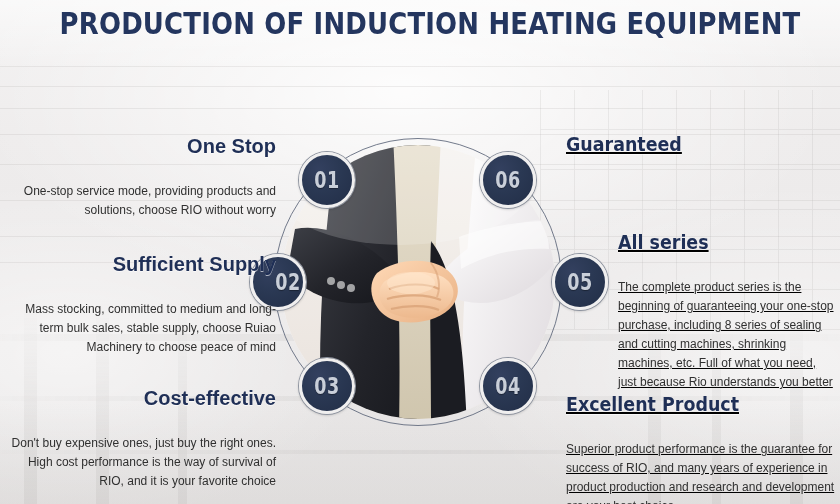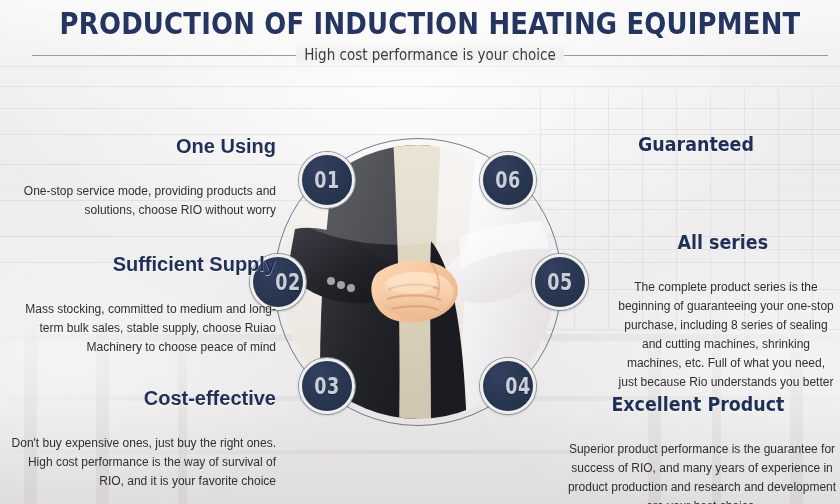--- a/index.html
+++ b/index.html
@@ -81,38 +81,38 @@
   .badge span{
     font-family:"DejaVu Sans Condensed","Liberation Sans Narrow","Liberation Sans",sans-serif;
     font-weight:bold; font-size:23px; color:#c9cfd9; letter-spacing:.5px;
     transform:scaleX(.85); transform-origin:center;
     text-shadow:0 1px 1px rgba(0,0,0,.35);
   }
   
   .b1{ left:27px;  top:16px;  }
   .b6{ left:208px; top:16px;  }
   .b2{ left:-22px; top:118px;justify-content:flex-end; }
-  .b5{ left:260px; top:118px; }
+  .b5{ left:280px; top:118px; }
   .b3{ left:27px;  top:222px; }
-  .b4{ left:208px; top:222px;justify-content:flex-end; }
+  .b4{ left:208px; top:222px; }
 
   
   .blk{ position:absolute; z-index:5; }
   .blk h3{
     font-weight:bold; color:#1f2f56; margin-bottom:6px;
     text-shadow:0 1px 0 rgba(255,255,255,.6);
   }
   .blk p{ font-size:12px; line-height:19px; color:#303030;margin-top:24px; }
 
   .left{ text-align:right; }
   .left h3{
     font-size:20px; line-height:24px;
     font-family:"Liberation Sans","DejaVu Sans",sans-serif;
   }
-  .right{ text-align:center; }
+  .right{ text-align:left;text-decoration:underline; }
   .right h3{
     font-size:20px; line-height:24px;
     font-family:"DejaVu Sans Condensed","Liberation Sans Narrow","Liberation Sans",sans-serif;
     transform:scaleX(.97); transform-origin:left center;
   }
 
   .p-one  { left:14px; top:134px;  width:262px; }
   .p-suff { left:14px; top:252px;  width:262px; }
   .p-cost { left:10px; top:386px;  width:266px; }
 
@@ -145,25 +145,20 @@
     <i class="col" style="left:790px"></i>
     <i class="beam" style="top:34px"></i>
     <i class="beam" style="top:96px;height:5px"></i>
     <i class="beam" style="top:150px;height:4px"></i>
   </div>
   <div class="bg-vign"></div>
 </div>
 
 <div class="header">
   <div class="title">PRODUCTION OF INDUCTION HEATING EQUIPMENT</div>
-  <div class="sub-wrap">
-    <span class="sub-rule l"></span>
-    <span class="sub-rule r"></span>
-    <span class="subtitle">High cost performance is your choice</span>
-  </div>
 </div>
 
 <div class="center">
   <div class="ring"></div>
 
   <div class="photo">
     <svg viewBox="0 0 274 274" preserveAspectRatio="xMidYMid slice">
       <defs>
         <linearGradient id="bgG" x1="0" y1="0" x2="0" y2="1">
           <stop offset="0" stop-color="#f6f3f0"></stop>
@@ -239,21 +234,21 @@
   </div>
   <div class="badge b5">
     <span>05</span>
   </div>
   <div class="badge b6">
     <span>06</span>
   </div>
 </div>
 
 <div class="blk left p-one">
-  <h3>One Using</h3>
+  <h3>One Stop</h3>
   <p>One-stop service mode, providing products and solutions, choose RIO without worry</p>
 </div>
 
 <div class="blk left p-suff">
   <h3>Sufficient Supply</h3>
   <p>Mass stocking, committed to medium and long-term bulk sales, stable supply, choose Ruiao Machinery to choose peace of mind</p>
 </div>
 
 <div class="blk left p-cost">
   <h3>Cost-effective</h3>

